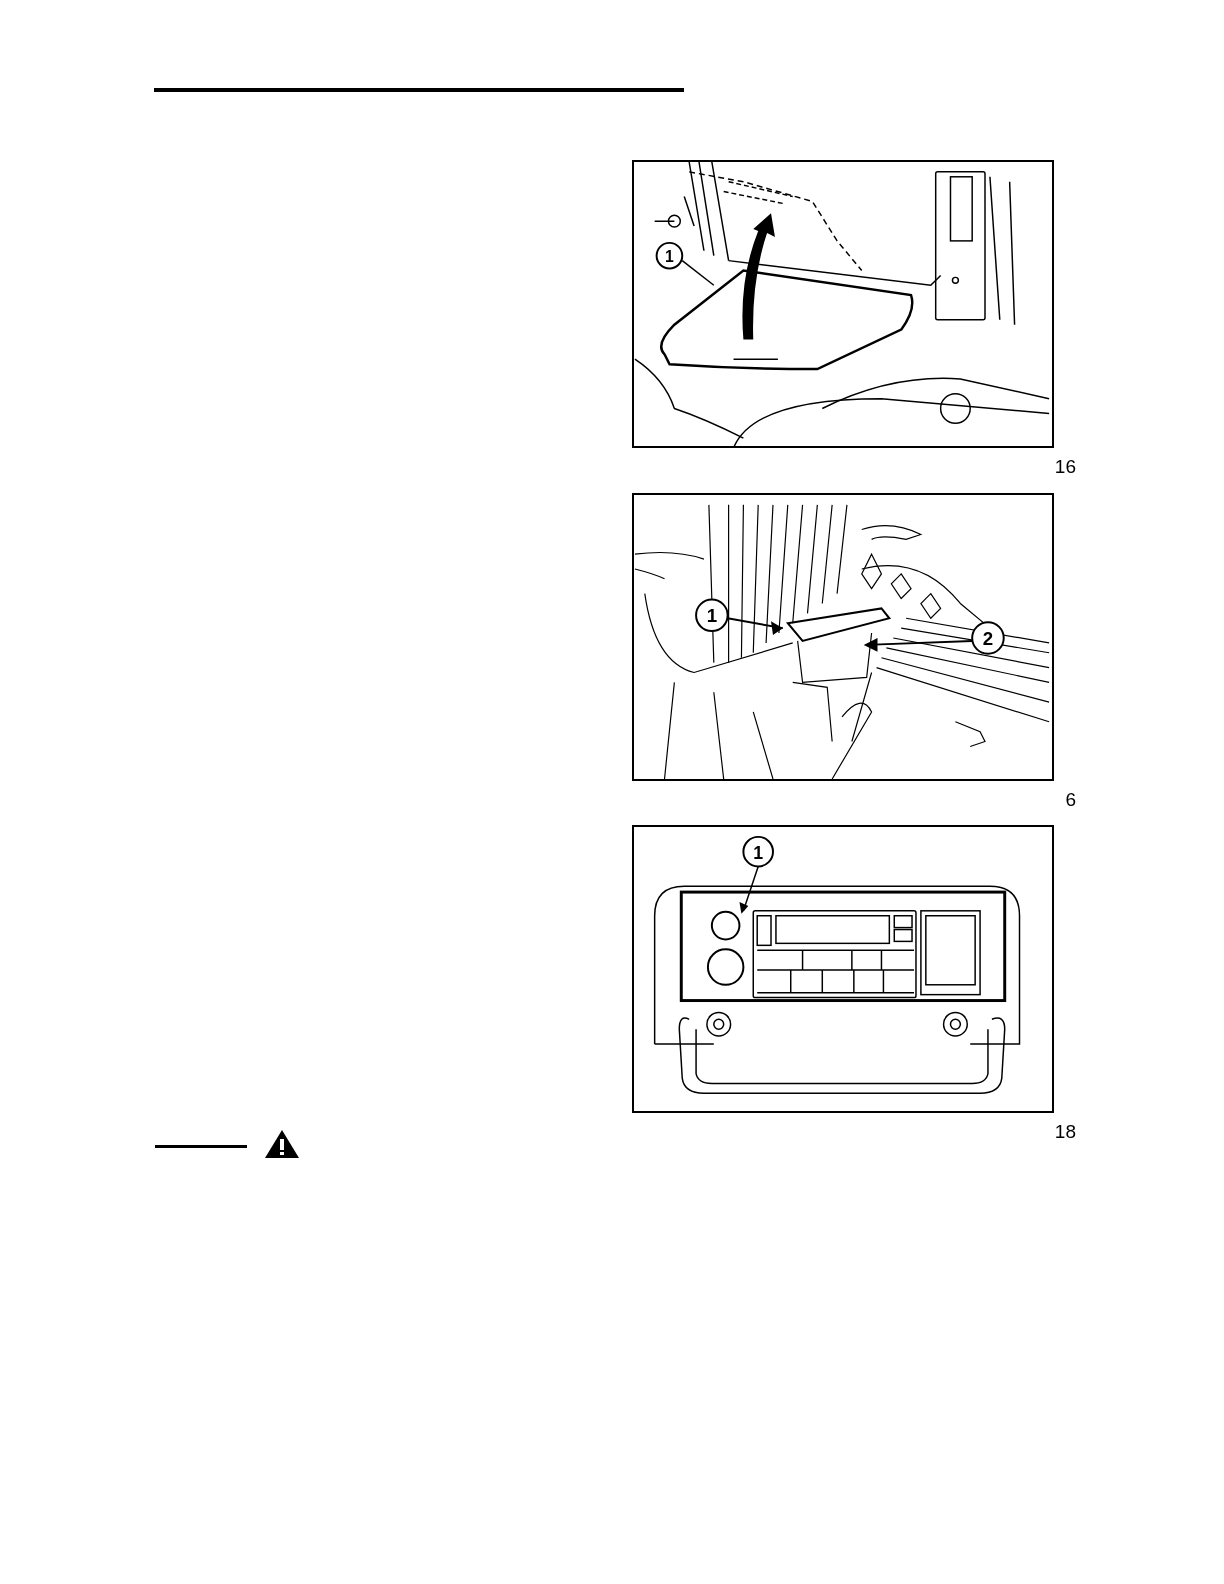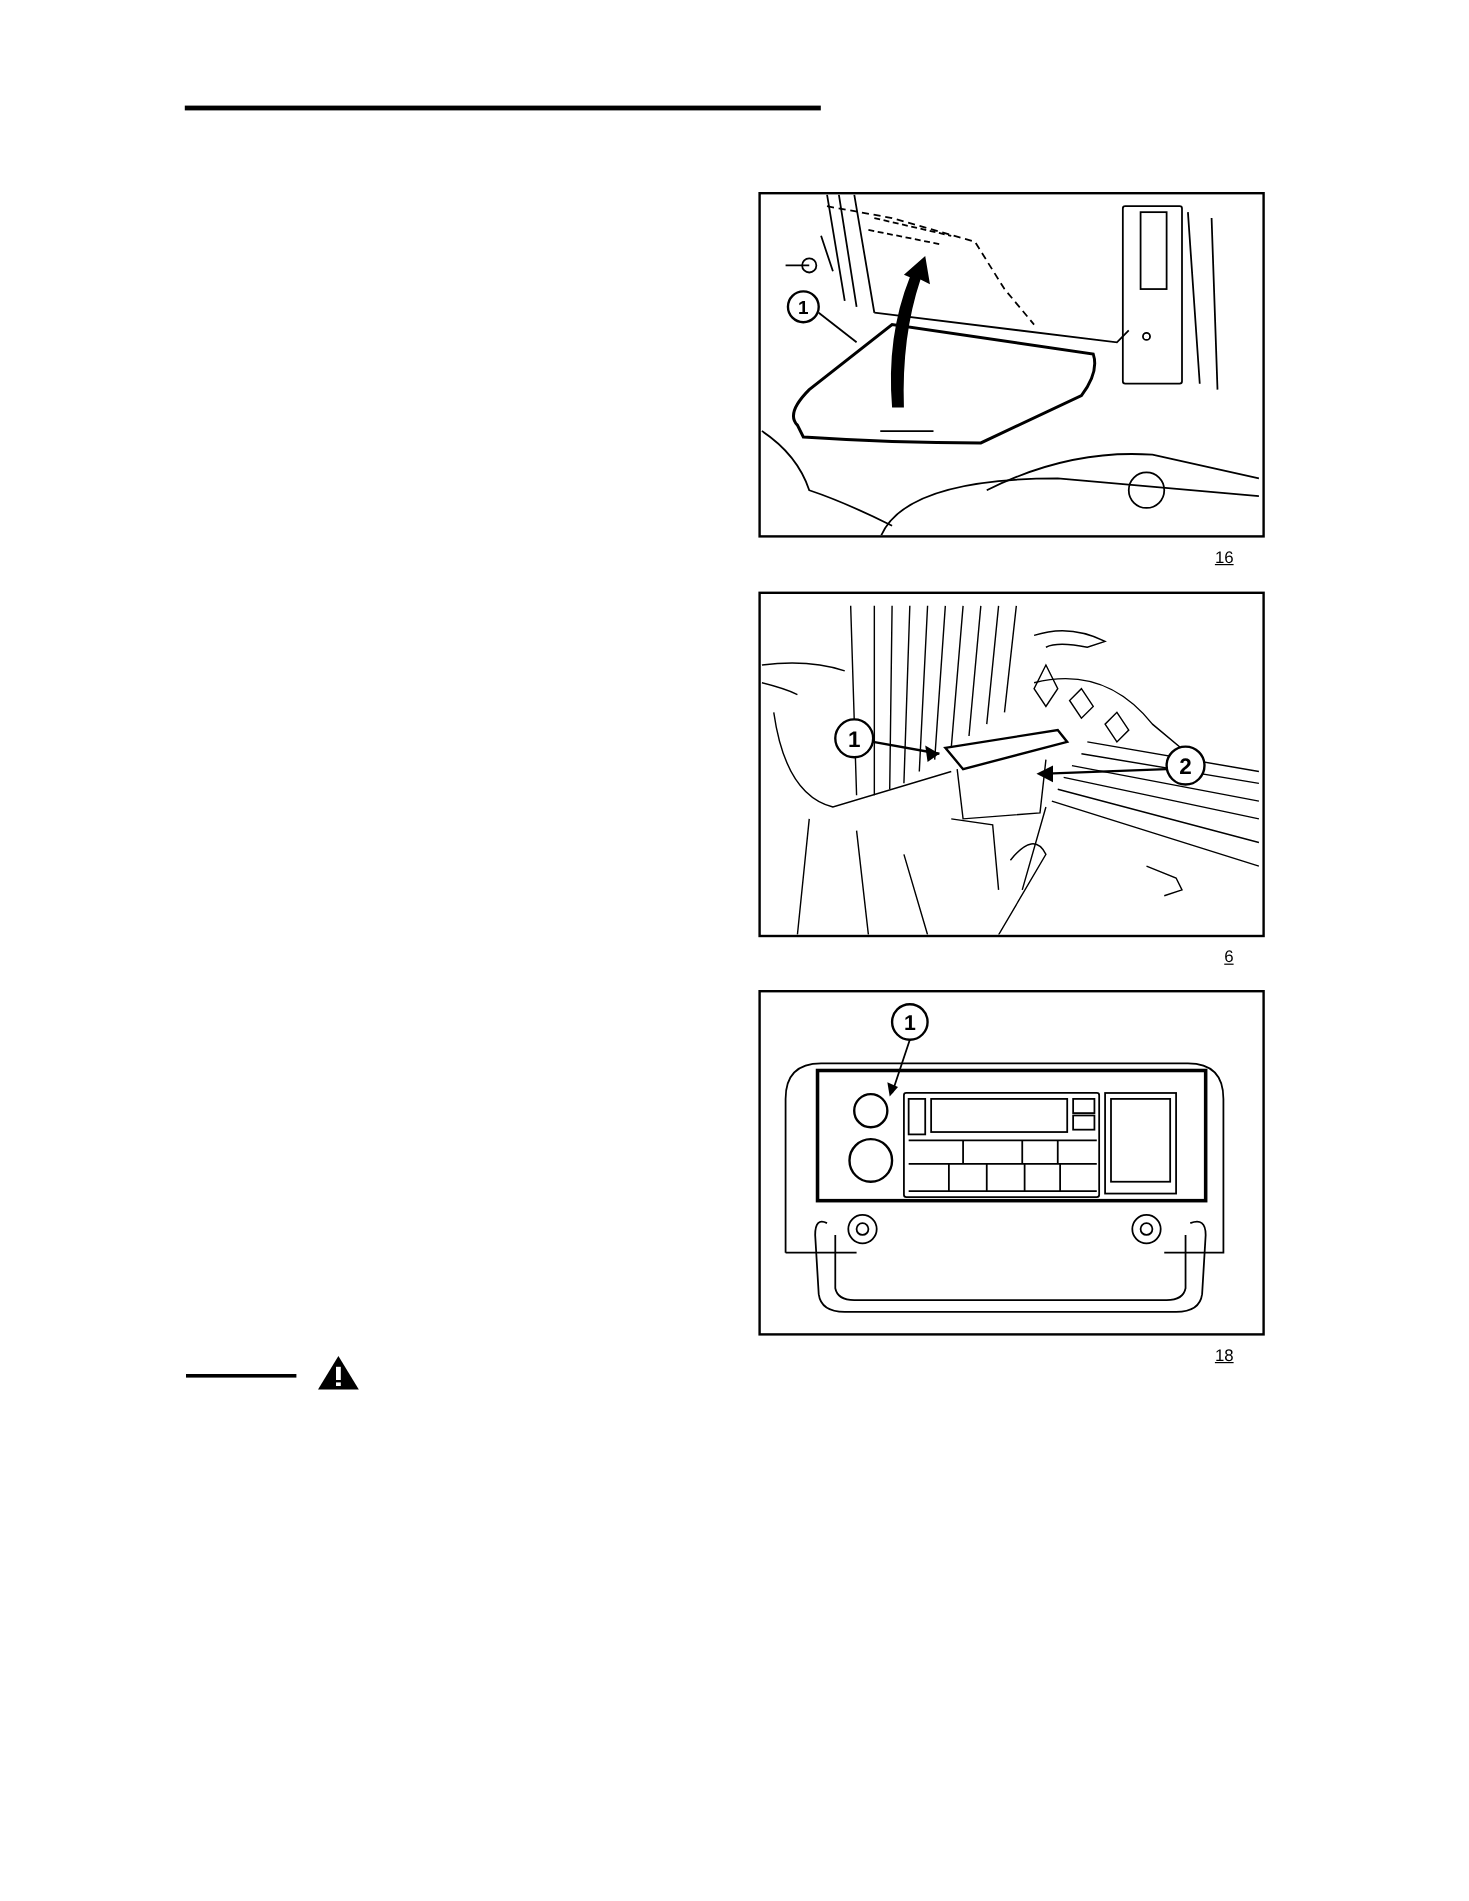--- a/index.html
+++ b/index.html
@@ -1,20 +1,20 @@
 <!DOCTYPE html>
 <html><head>
 <meta charset="utf-8">
 <style>
   html, body { margin: 0; padding: 0; background: #ffffff; }
   body { width: 1224px; height: 1584px; position: relative; font-family: "Liberation Sans", sans-serif; color: #000; overflow: hidden; }
   .header-rule { position: absolute; left: 154px; top: 88px; width: 530px; height: 4px; background: #000; }
   .figure { position: absolute; left: 632px; width: 422px; height: 288px; border: 2px solid #000; box-sizing: border-box; background: #fff; overflow: hidden; }
   .figure svg { width: 100%; height: 100%; display: block; }
-  .fig-num { position: absolute; left: 972px; width: 56px; text-align: right; font-size: 14px; font-family: "Liberation Sans", sans-serif; text-decoration: underline; }
+  .fig-num { position: absolute; left: 1020px; width: 56px; text-align: right; font-size: 19px; font-family: "Liberation Sans", sans-serif; }
   .warn-rule { position: absolute; left: 155px; top: 1145px; width: 92px; height: 3px; background: #000; }
   .warn-icon { position: absolute; left: 264px; top: 1129px; width: 36px; height: 30px; }
 </style>
 </head>
 <body>
 
 <div class="header-rule"></div>
 
 <div class="figure" style="top:160px;">
   <svg viewBox="0 0 422 288">

